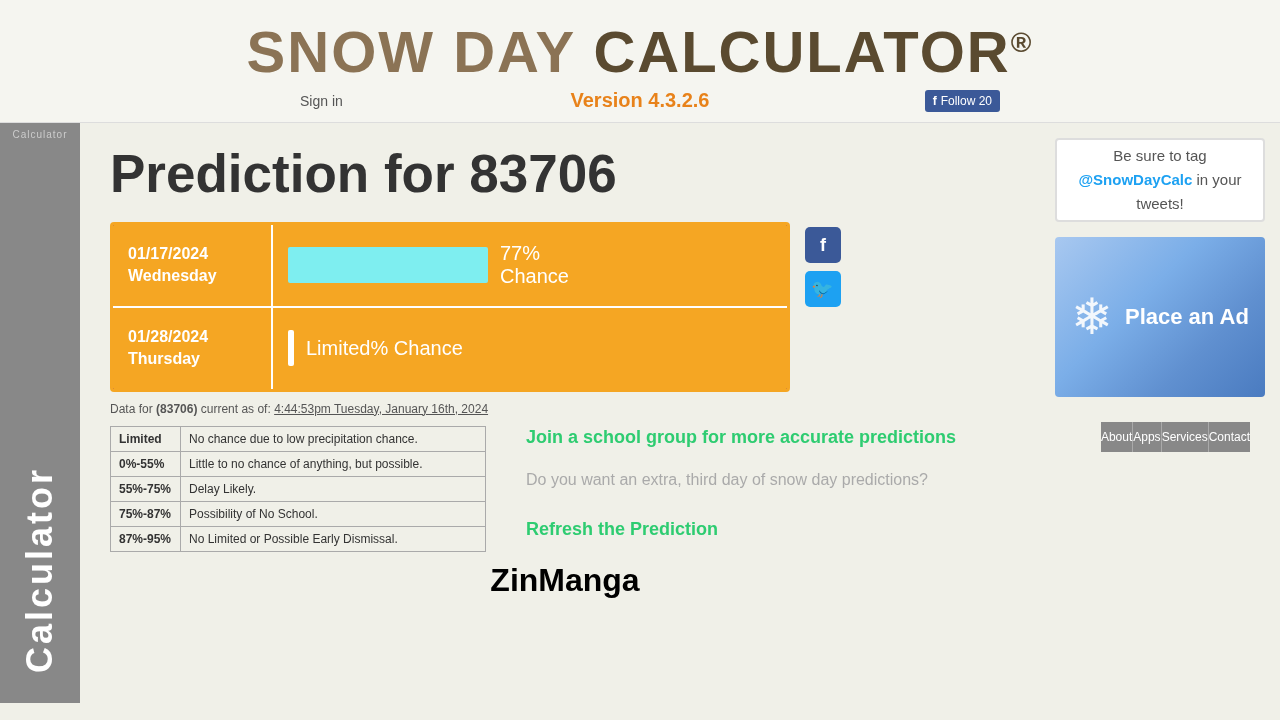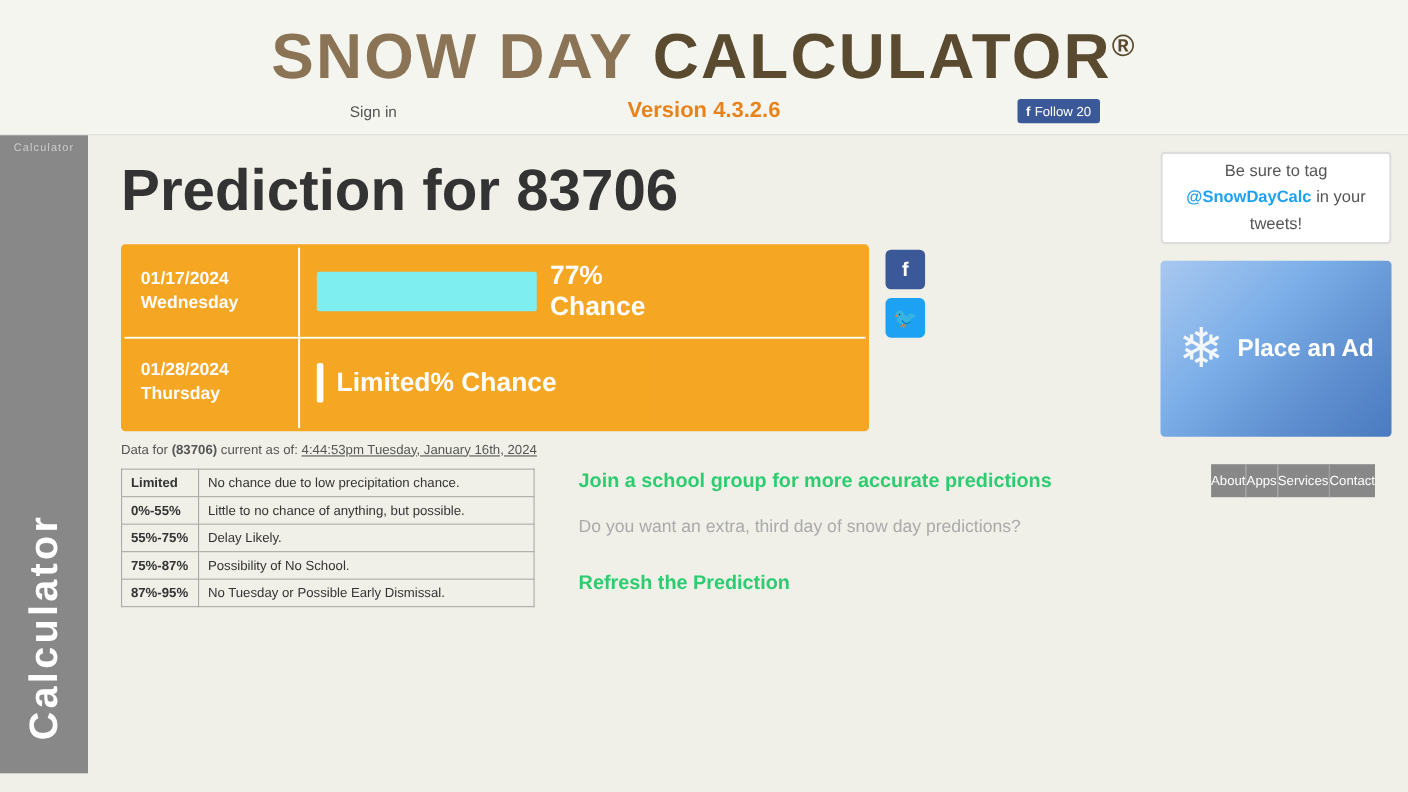--- a/index.html
+++ b/index.html
@@ -31,21 +31,21 @@
     }
     .header-subtitle-row {
       display: flex;
       justify-content: center;
       align-items: center;
       position: relative;
       margin-top: 4px;
     }
     .sign-in-link {
       position: absolute;
-      left: 318px;
+      left: 300px;
       color: #555;
       font-size: 14px;
       text-decoration: none;
       cursor: pointer;
     }
     .version-text {
       color: #e8821a;
       font-size: 20px;
       font-weight: bold;
     }
@@ -117,21 +117,21 @@
 
     
     .prediction-table-wrapper {
       display: flex;
       align-items: flex-start;
       gap: 15px;
       margin-bottom: 10px;
     }
 
     .prediction-table {
-      background: #eab308;
+      background: #701a75;
       border: 3px solid #f5a623;
       border-radius: 4px;
       overflow: hidden;
       width: 680px;
     }
 
     .pred-row {
       display: flex;
       border-bottom: 2px solid #fff;
     }
@@ -163,22 +163,22 @@
     .chance-bar {
       background: #7eeef0;
       height: 36px;
       width: 200px;
       border-radius: 2px;
       margin-right: 12px;
     }
 
     .chance-text {
       color: white;
-      font-size: 24px;
-      font-weight: bold;
+      font-size: 20px;
+      font-weight: normal;
     }
 
     .limited-bar {
       width: 6px;
       height: 36px;
       background: white;
       border-radius: 2px;
       margin-right: 12px;
     }
 
@@ -444,33 +444,36 @@
             <tr>
               <td>55%-75%</td>
               <td>Delay Likely.</td>
             </tr>
             <tr>
               <td>75%-87%</td>
               <td>Possibility of No School.</td>
             </tr>
             <tr>
               <td>87%-95%</td>
-              <td>No Tuesday or Possible Early Dismissal.</td>
+              <td>No Limited or Possible Early Dismissal.</td>
             </tr>
           </tbody>
       </table>
 
       <div class="info-panel">
         <a class="school-group-link">Join a school group for more accurate predictions</a>
         <p class="extra-day-text">Do you want an extra, third day of snow day predictions?</p>
         <a class="refresh-link">Refresh the Prediction</a>
       </div>
 
     </div>
 
+    <div class="watermark">
+      <strong>ZinManga</strong>
+    </div>
 
   </div>
 
   <div class="right-panel">
 
     <div class="tweet-box">
       <span>Be sure to tag</span>
       <br>
       <span class="handle" style="cursor:pointer;">@SnowDayCalc</span>
       <span>in your tweets!</span>

